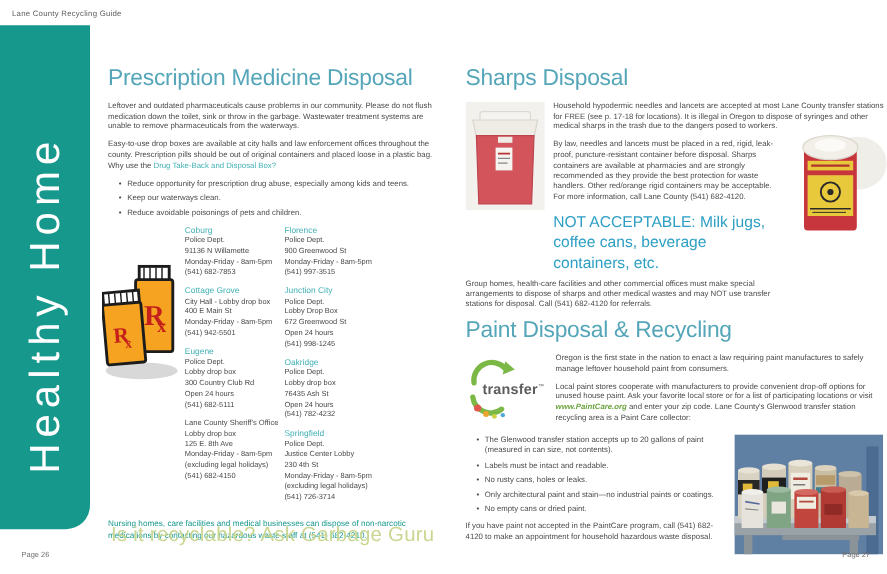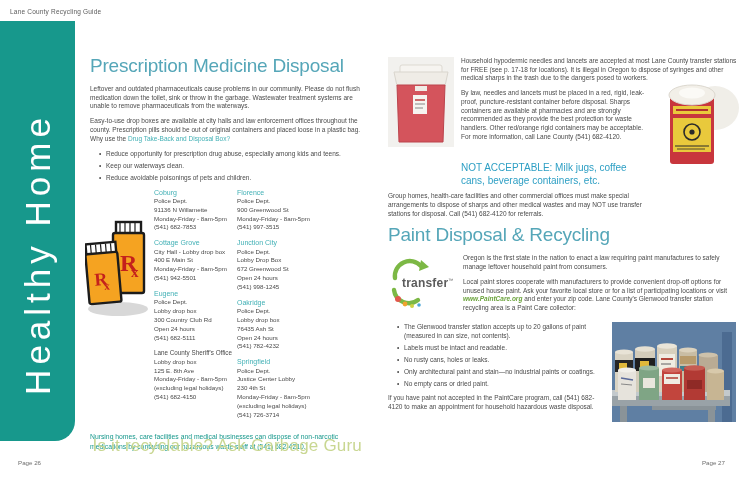--- a/index.html
+++ b/index.html
@@ -38,21 +38,21 @@
   .loc-city.dark { color:#4a4a4a; font-size:6.3px; }
   .loc-details { font-size:6.2px; line-height:1.42; white-space:pre-line; color:#4a4a4a; }
 
   .note-teal { color:var(--c-teal,#17988c); font-size:6.8px; line-height:1.4; margin-top:6px; }
 
   .sharps-row { display:flex; margin-top:2px; }
   .sharps-photo1 { flex:none; width:66px; margin-right:7px; }
   .sharps-body { flex:1; position:relative; min-height:92px; }
   .sharps-photo2 { position:absolute; right:-2px; top:11px; }
   .narrow { margin-right:88px; }
-  .na-line { font-size:10px; color:var(--c-alert,#2d9fc4); margin:20px 88px 0 0; line-height:1.3; }
+  .na-line { font-size:13px; color:var(--c-alert,#2d9fc4); margin:8px 88px 0 0; line-height:1.3; }
   .group-note { width:278px; margin-top:5px; }
 
   .h1-paint { margin-top:4px; }
   .paint-row { display:flex; }
   .paintcare-logo { flex:none; width:68px; height:58px; position:relative; margin-right:7px; }
   .paintcare-text { position:absolute; left:14px; top:22px; font-size:12px; color:#5c5c5c; font-weight:bold; letter-spacing:.2px; }
   .paintcare-tm { font-size:5px; vertical-align:super; font-weight:normal; }
   .paint-text { flex:1; }
   .paint-link { color:var(--c-link_green,#6ba33c); font-weight:bold; font-style:italic; }
 
@@ -194,20 +194,21 @@
         </div>
       </div>
     </div>
 
     <p class="note-teal">Nursing homes, care facilities and medical businesses can dispose of non-narcotic medications by contacting our hazardous waste staff at (541) 682-4210.</p>
   </div>
 
   <div class="right-col">
 
     <section>
+      <h1 class="h1">Sharps Disposal</h1>
       <div class="sharps-row">
         <div class="sharps-photo1">
           <svg width="66" height="90" viewBox="0 0 66 90">
             <rect x="0" y="0" width="66" height="90" fill="#f2f1ee"></rect>
             <rect x="12" y="8" width="42" height="9" rx="2" fill="#f6f4f0" stroke="#ddd9d1"></rect>
             <polygon points="6,15 60,15 57,29 9,29" fill="#efece6" stroke="#d9d5cd"></polygon>
             <polygon points="9,28 57,28 55,85 11,85" fill="#d4545c" stroke="#bb444d"></polygon>
             <rect x="27" y="29" width="12" height="5" fill="#efece6"></rect>
             <rect x="25" y="38" width="14" height="19" fill="#f6f4f0"></rect>
             <line x1="27" y1="43" x2="37" y2="43" stroke="#b33" stroke-width="1.4"></line>

